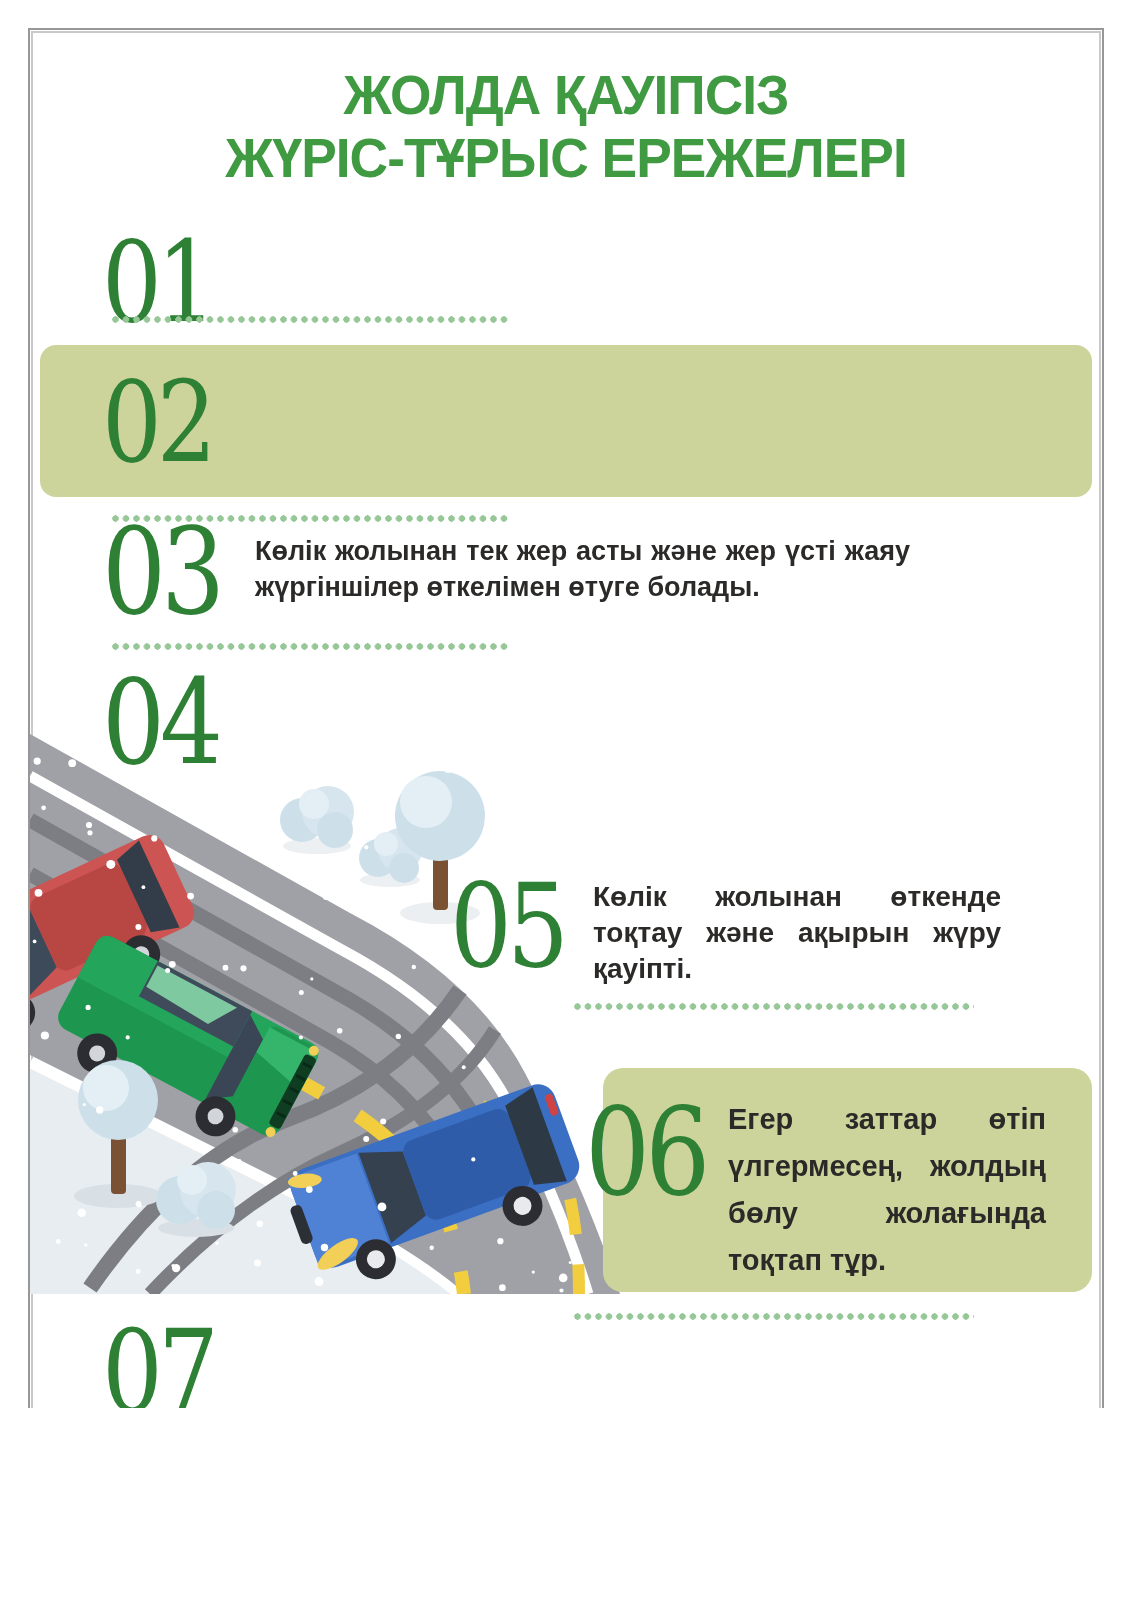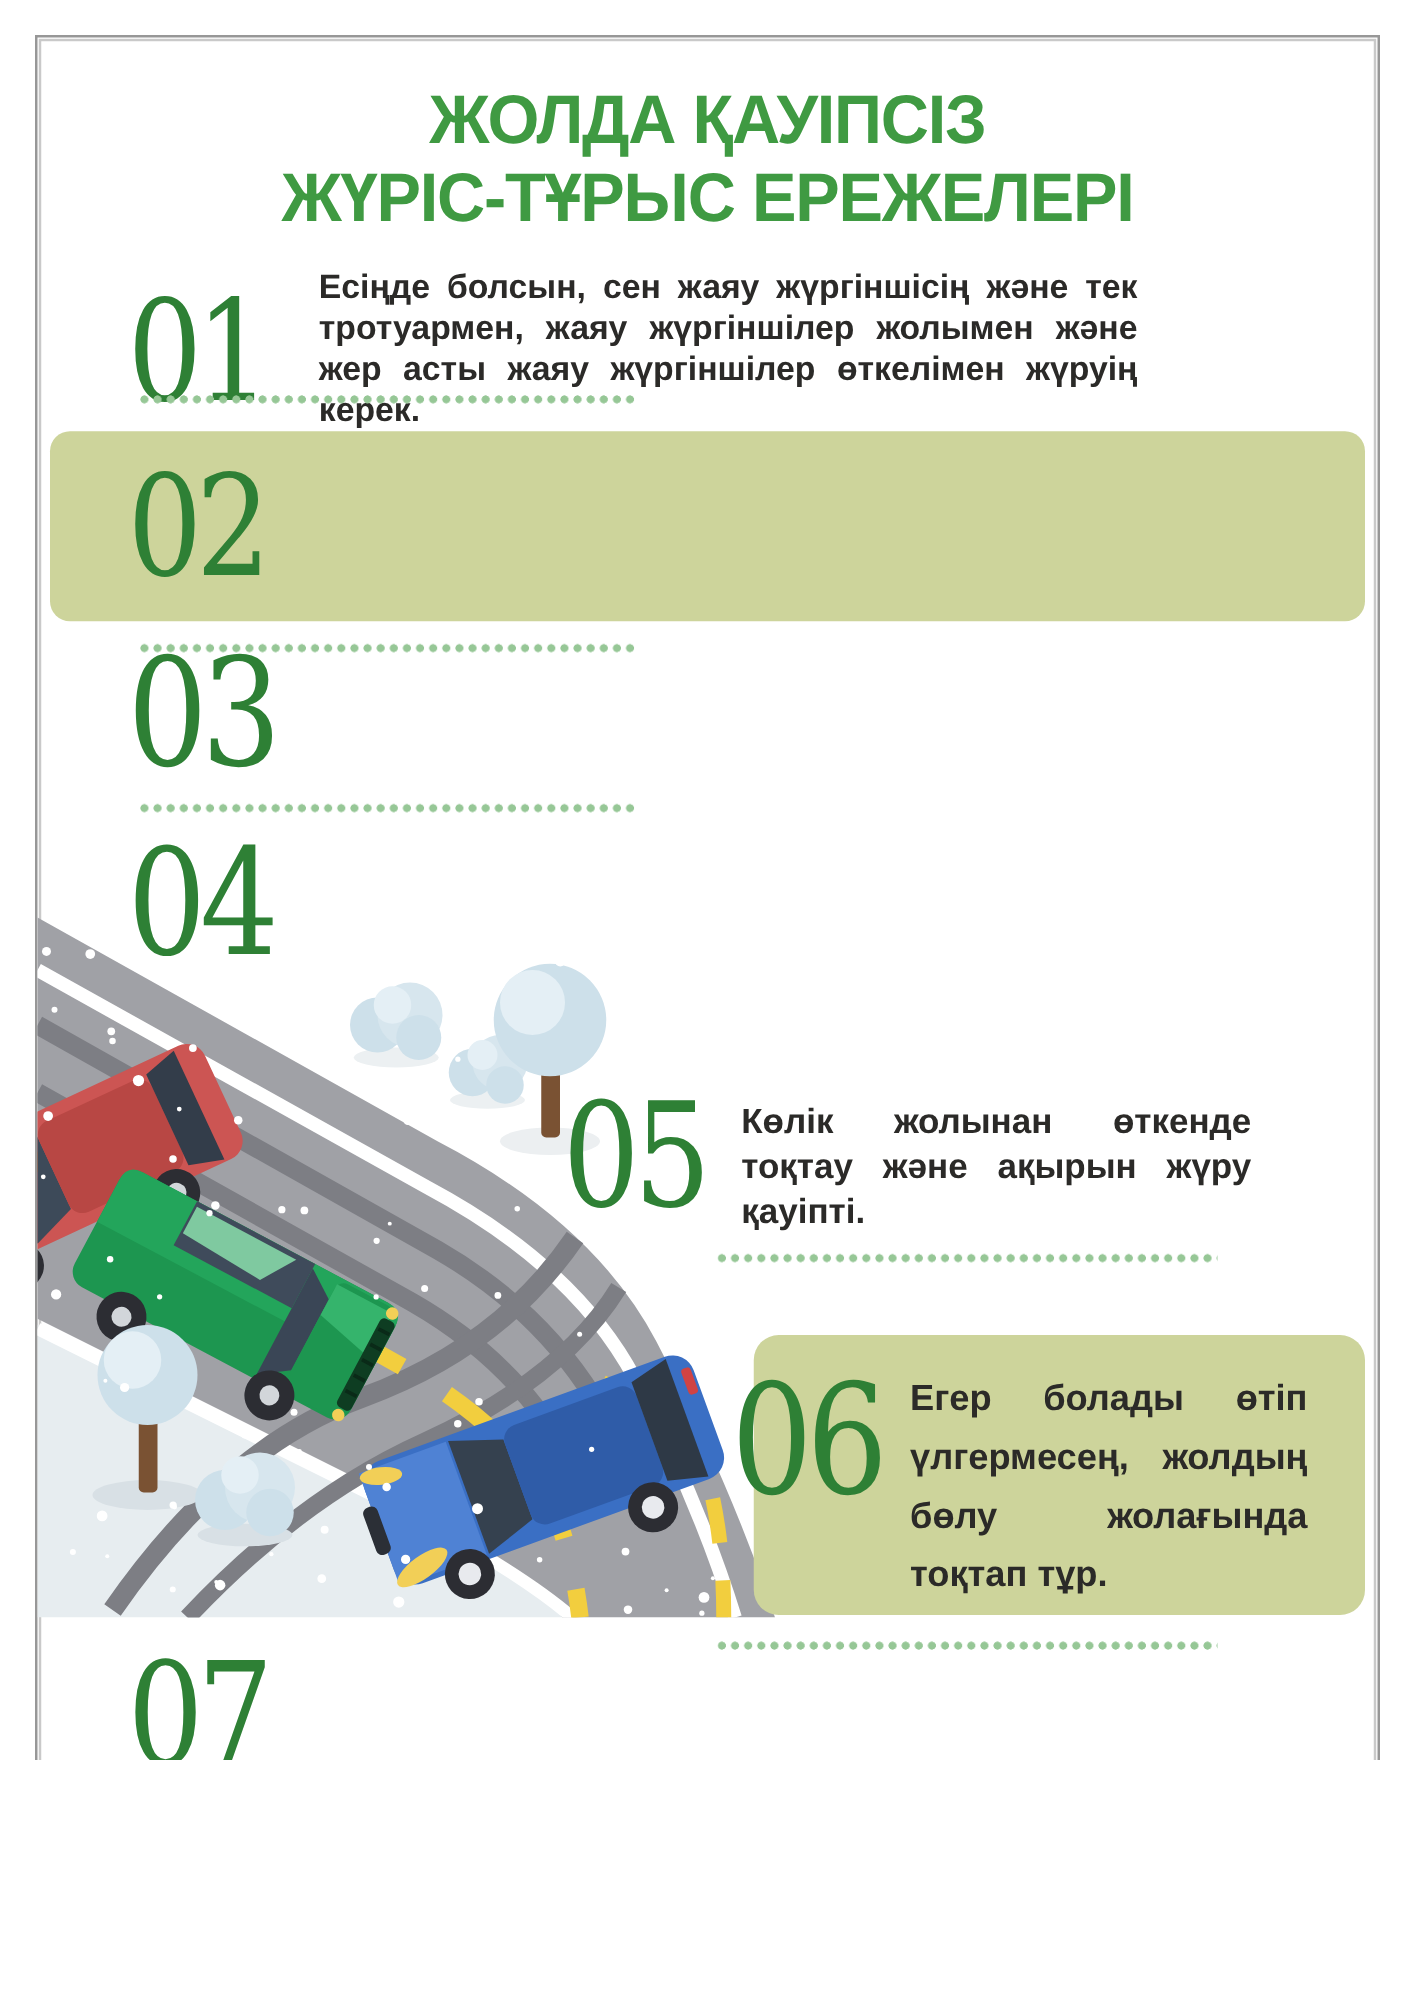--- a/index.html
+++ b/index.html
@@ -329,23 +329,23 @@
   <div class="hibox" id="box6"></div>
 
   <div class="num" id="n1">01</div>
   <div class="num" id="n2">02</div>
   <div class="num" id="n3">03</div>
   <div class="num" id="n4">04</div>
   <div class="num" id="n5">05</div>
   <div class="num" id="n6">06</div>
   <div class="num" id="n7">07</div>
 
-  <div class="itext" id="t1">Есіңде болсын, сен жаяу жүргіншісің және тек тротуармен, жаяу жүргіншілер жолымен және жер асты жаяу жүргіншілер өткелімен жүруің керек.</div>
+  <div class="itext" id="t3">Көлік жолынан тек жер асты және жер үсті жаяу жүргіншілер өткелімен өтуге болады.</div>
   <div class="itext" id="t5">Көлік жолынан өткенде тоқтау және ақырын жүру қауіпті.</div>
-  <div class="itext" id="t6">Егер болады өтіп үлгермесең, жолдың бөлу жолағында тоқтап тұр.</div>
+  <div class="itext" id="t6">Егер заттар өтіп үлгермесең, жолдың бөлу жолағында тоқтап тұр.</div>
 
   <div class="dots" id="d1"></div>
   <div class="dots" id="d2"></div>
   <div class="dots" id="d3"></div>
   <div class="dots" id="d5"></div>
   <div class="dots" id="d6"></div>
   <div class="dots" id="d7"></div>
 
 </div>
 

